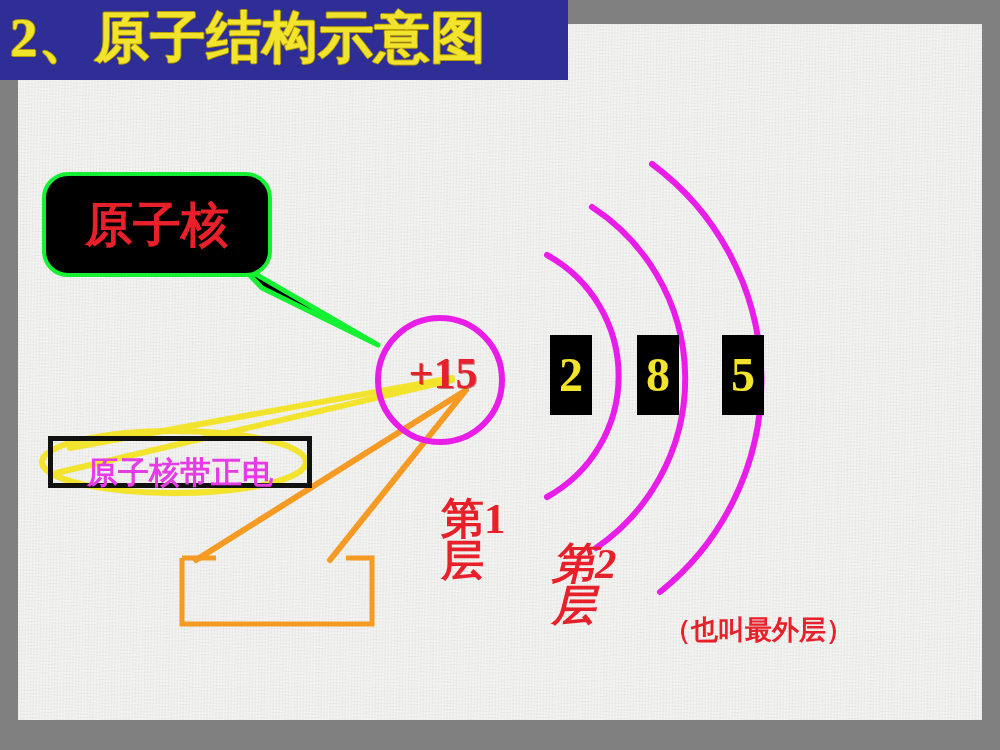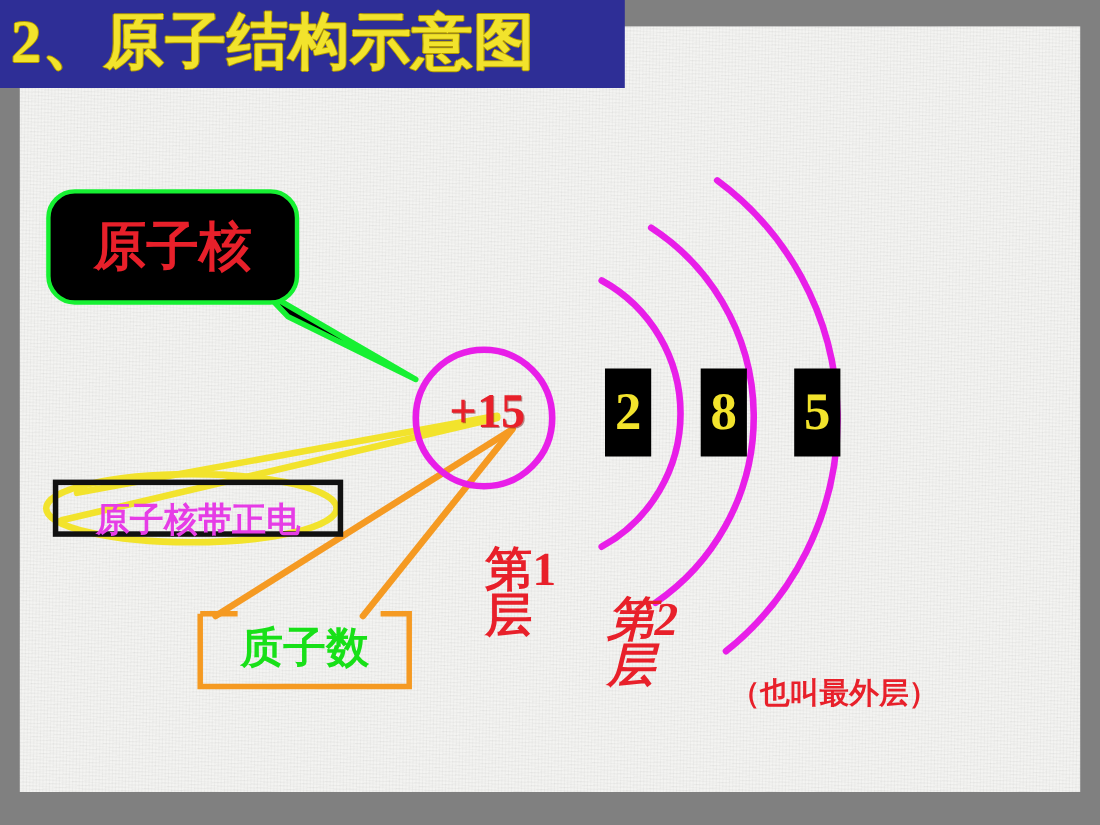--- a/index.html
+++ b/index.html
@@ -251,15 +251,14 @@
 
   <div class="shell-caption" id="shell-caption-0">第1
 层</div>
   <div class="shell-caption" id="shell-caption-1">第2
 层</div>
   <div id="outermost-note">（也叫最外层）</div>
 
   <div id="charge-box"></div>
   <div id="charge-box-label">原子核带正电</div>
 
-  <div id="proton-box-label">质子数</div>
 
 </div>
 
 </body></html>

